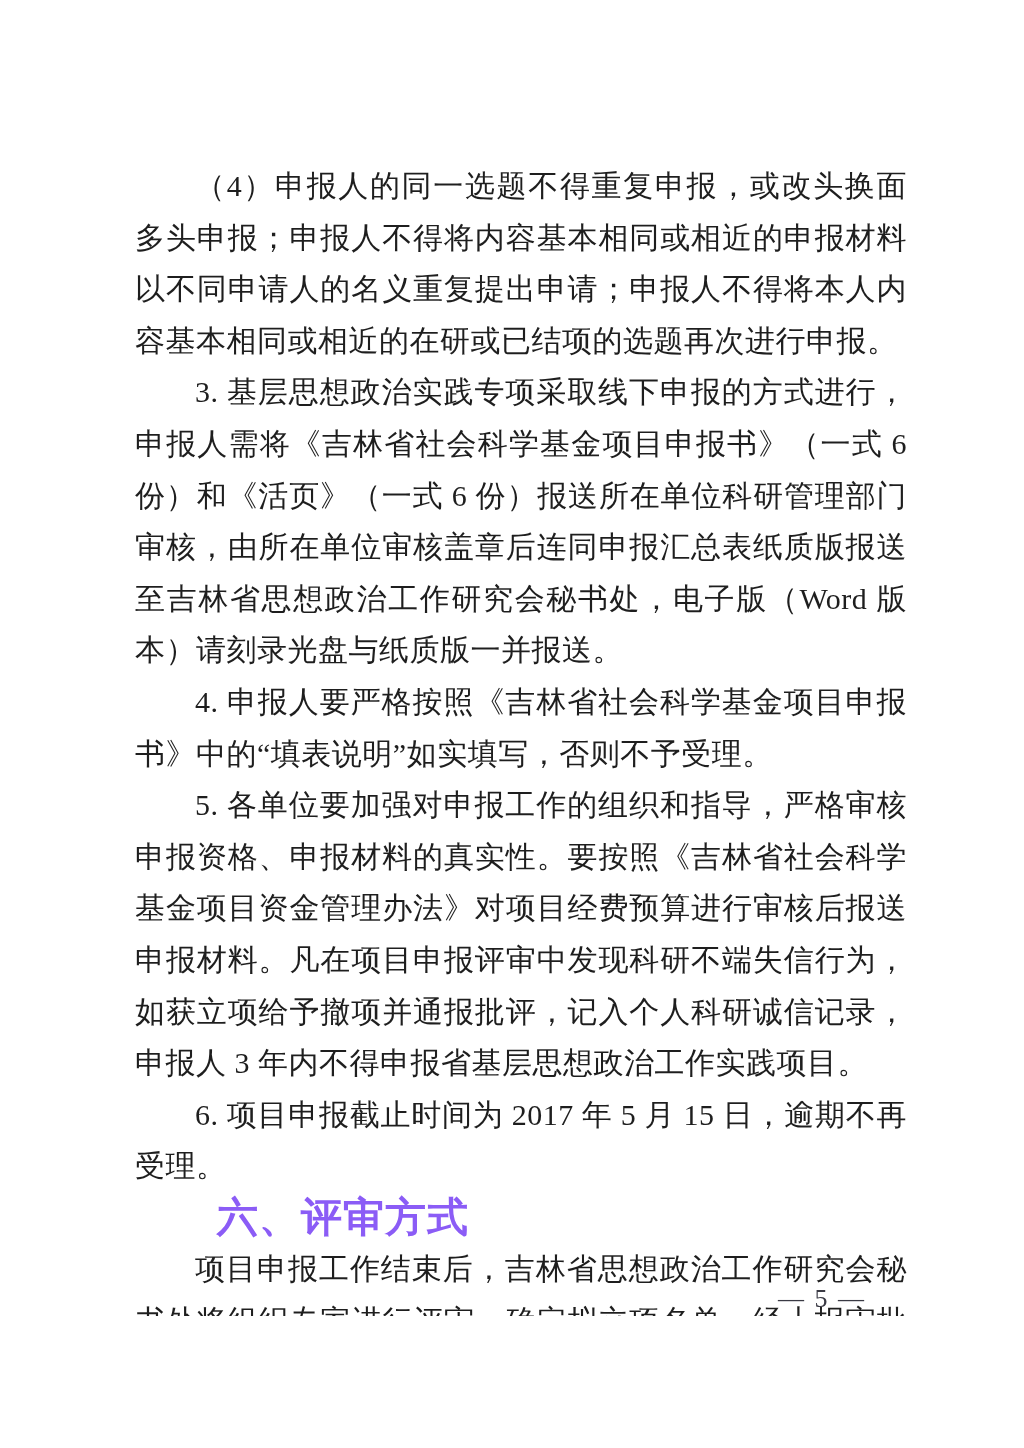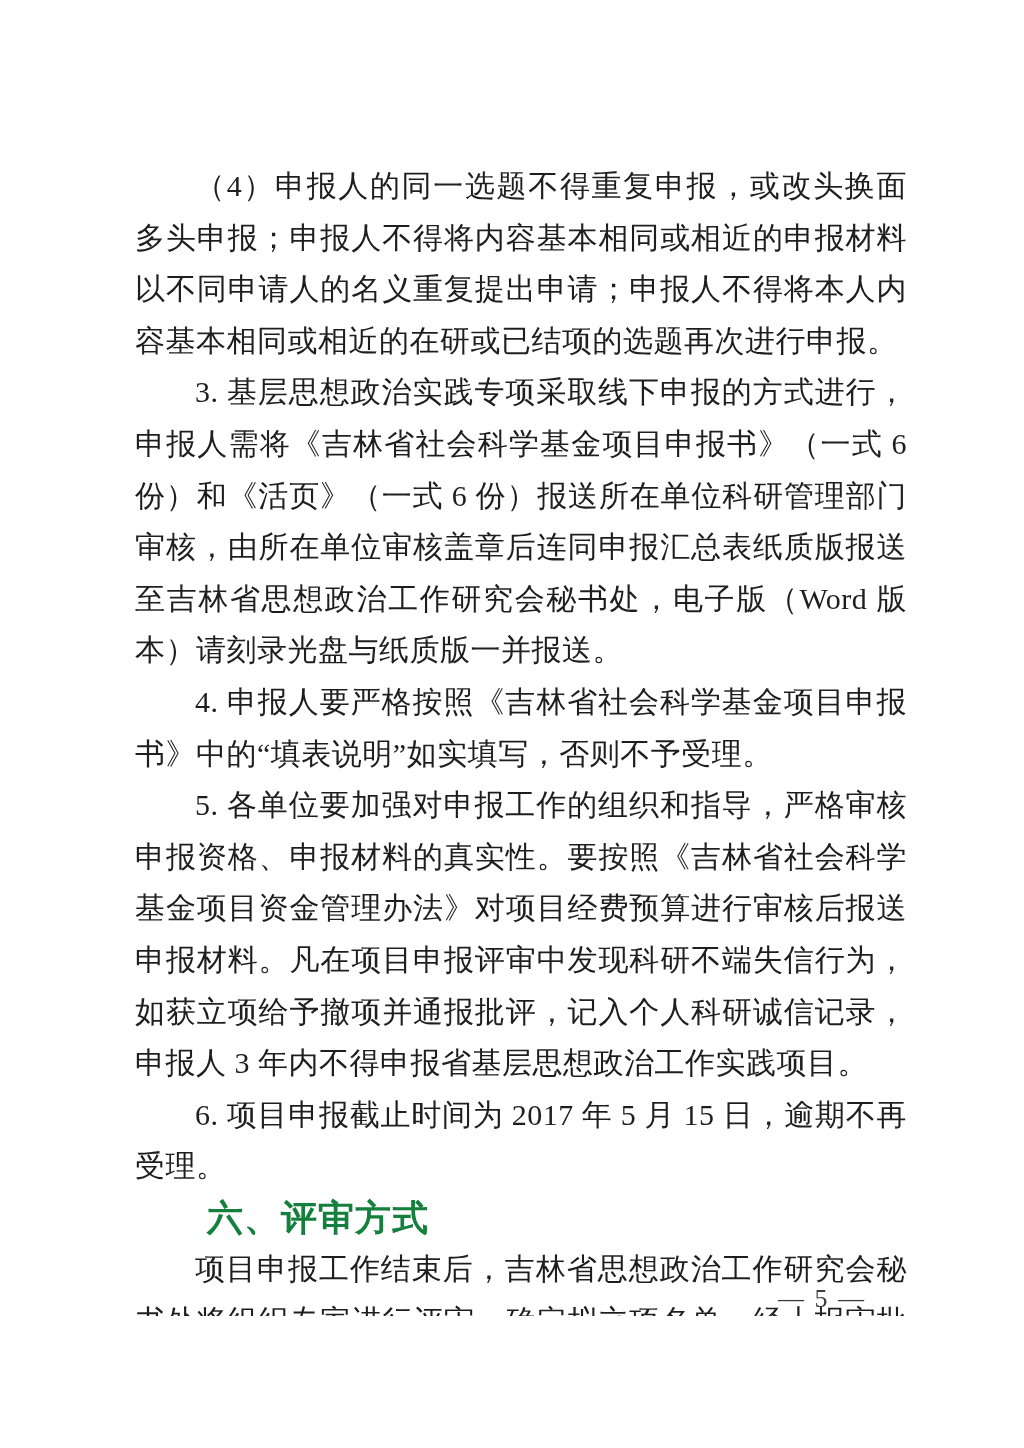--- a/index.html
+++ b/index.html
@@ -28,23 +28,23 @@
     color: #1e1e1e;
     text-align: justify;
     text-justify: inter-character;
     text-align-last: left;
     text-indent: 2em;
     letter-spacing: 0.5px;
     font-weight: 400;
   }
   .section-heading {
     margin: 0;
-    font-size: 36px;
+    font-size: 41px;
     line-height: 51.6px;
-    color: #15803d;
+    color: #8b5cf6;
     font-family: Liberation Sans, sans-serif;
     font-weight: 700;
     text-indent: 2em;
     letter-spacing: 1px;
   }
   .page-number {
     position: absolute;
     top: 1284px;
     right: 158px;
     font-size: 26px;

